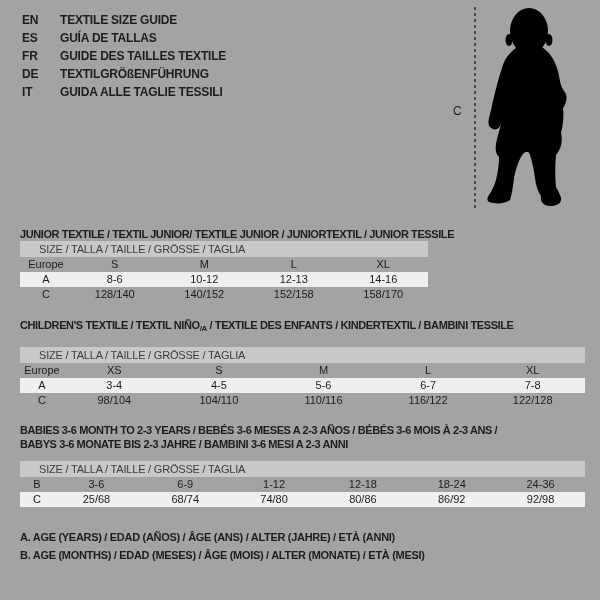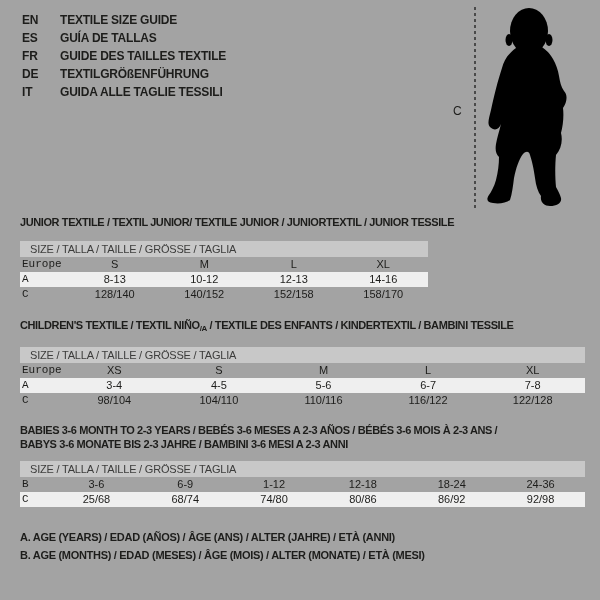--- a/index.html
+++ b/index.html
@@ -16,29 +16,29 @@
   .figure-line{position:absolute;left:474px;top:7px;width:2px;height:202px;
                background-image:repeating-linear-gradient(to bottom,#4a4a4a 0 3px,transparent 3px 6px);}
   .figure-label{position:absolute;left:453px;top:104px;font-size:12px;}
   .baby-svg{position:absolute;left:486px;top:4px;}
 
   
   .tbl-title{position:absolute;left:20px;font-weight:bold;font-size:11px;letter-spacing:-0.4px;white-space:nowrap;}
   .tbl-title .sub{font-size:8px;vertical-align:-2px;}
   .tbl-title.two-line{line-height:14px;}
   .tbl{position:absolute;left:20px;font-size:11px;}
-  .tbl-header{height:16px;line-height:16px;background:#c8c8c8;color:#3c3c3b;padding-left:10px;letter-spacing:-0.2px;}
+  .tbl-header{height:16px;line-height:16px;background:#c8c8c8;color:#3c3c3b;padding-left:19px;letter-spacing:-0.2px;}
   .tbl-row{display:flex;height:15px;line-height:15px;}
   .tbl-row.stripe{background:#efefef;}
   .cell{flex:1;text-align:center;}
-  .cell.label{flex:0 0 auto;text-align:left;padding-left:2px;font-family:Liberation Mono, monospace;}
+  .cell.label{flex:0 0 auto;text-align:center;padding-left:2px;}
   .t1 .cell.label{width:48px;}
   .t2 .cell.label{width:40px;}
   .t3 .cell.label{width:30px;}
-  .s1-title{top:216px;} .s1-tbl{top:241px;width:408px;}
+  .s1-title{top:228px;} .s1-tbl{top:241px;width:408px;}
   .s2-title{top:319px;} .s2-tbl{top:347px;width:565px;}
   .s3-title{top:423px;} .s3-tbl{top:461px;width:565px;}
 
   
   .legend{position:absolute;left:20px;top:528px;font-weight:bold;font-size:11px;letter-spacing:-0.3px;}
   .legend-line{height:18px;line-height:18px;white-space:nowrap;}
 </style>
 </head>
 <body>
 
@@ -109,21 +109,21 @@
     <div class="tbl-header">SIZE / TALLA / TAILLE / GRÖSSE / TAGLIA</div>
     <div class="tbl-row">
       <span class="cell label">Europe</span>
       <span class="cell">S</span>
       <span class="cell">M</span>
       <span class="cell">L</span>
       <span class="cell">XL</span>
     </div>
     <div class="tbl-row stripe">
       <span class="cell label">A</span>
-      <span class="cell">8-13</span>
+      <span class="cell">8-6</span>
       <span class="cell">10-12</span>
       <span class="cell">12-13</span>
       <span class="cell">14-16</span>
     </div>
     <div class="tbl-row">
       <span class="cell label">C</span>
       <span class="cell">128/140</span>
       <span class="cell">140/152</span>
       <span class="cell">152/158</span>
       <span class="cell">158/170</span>

